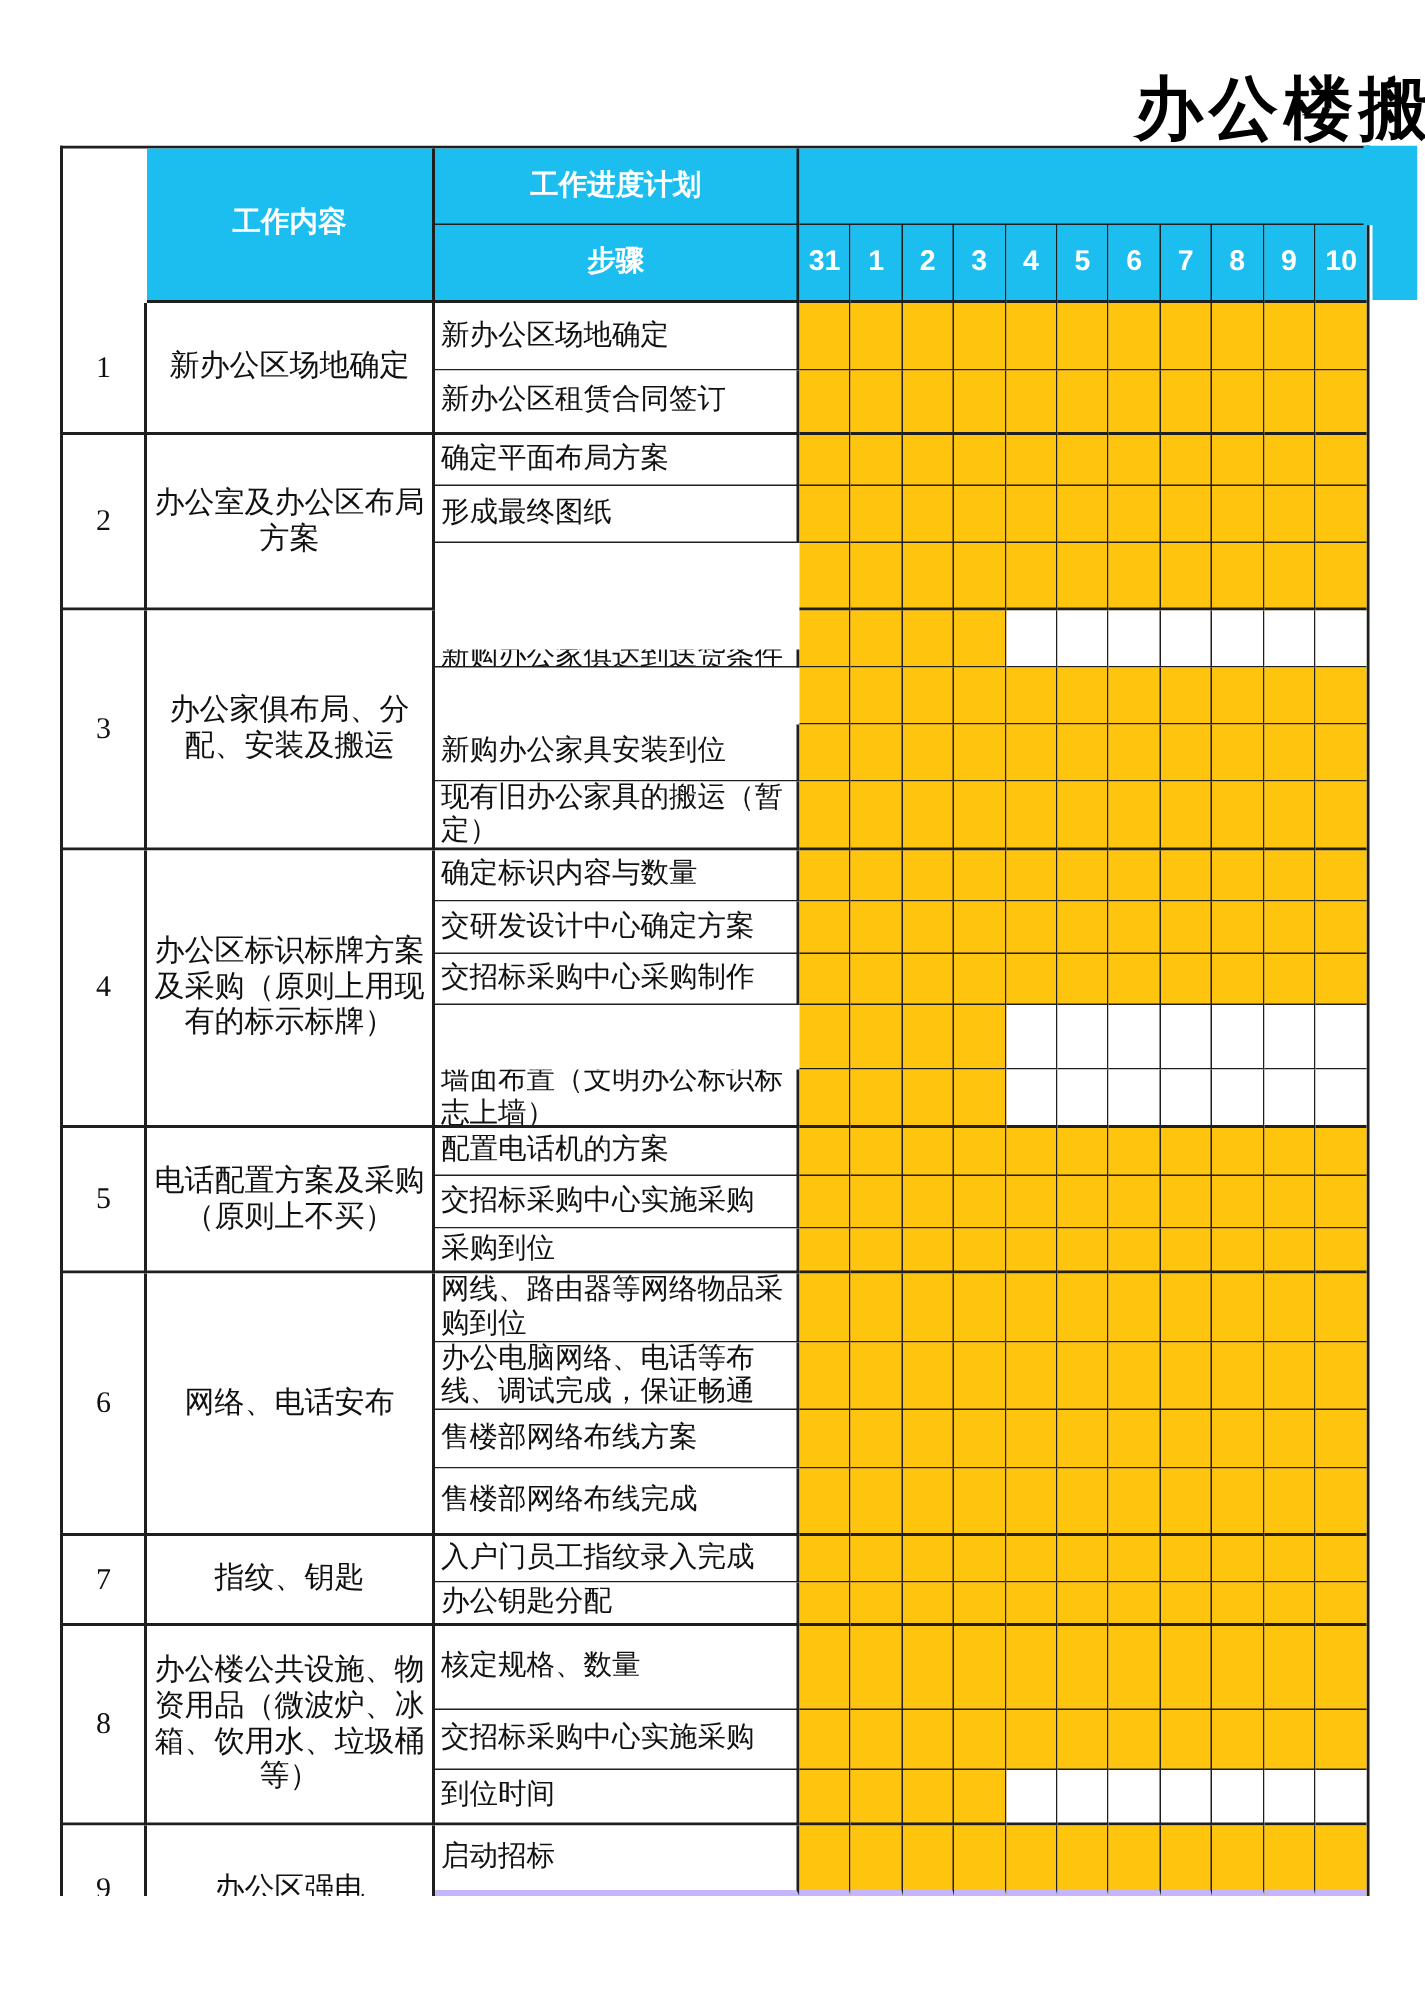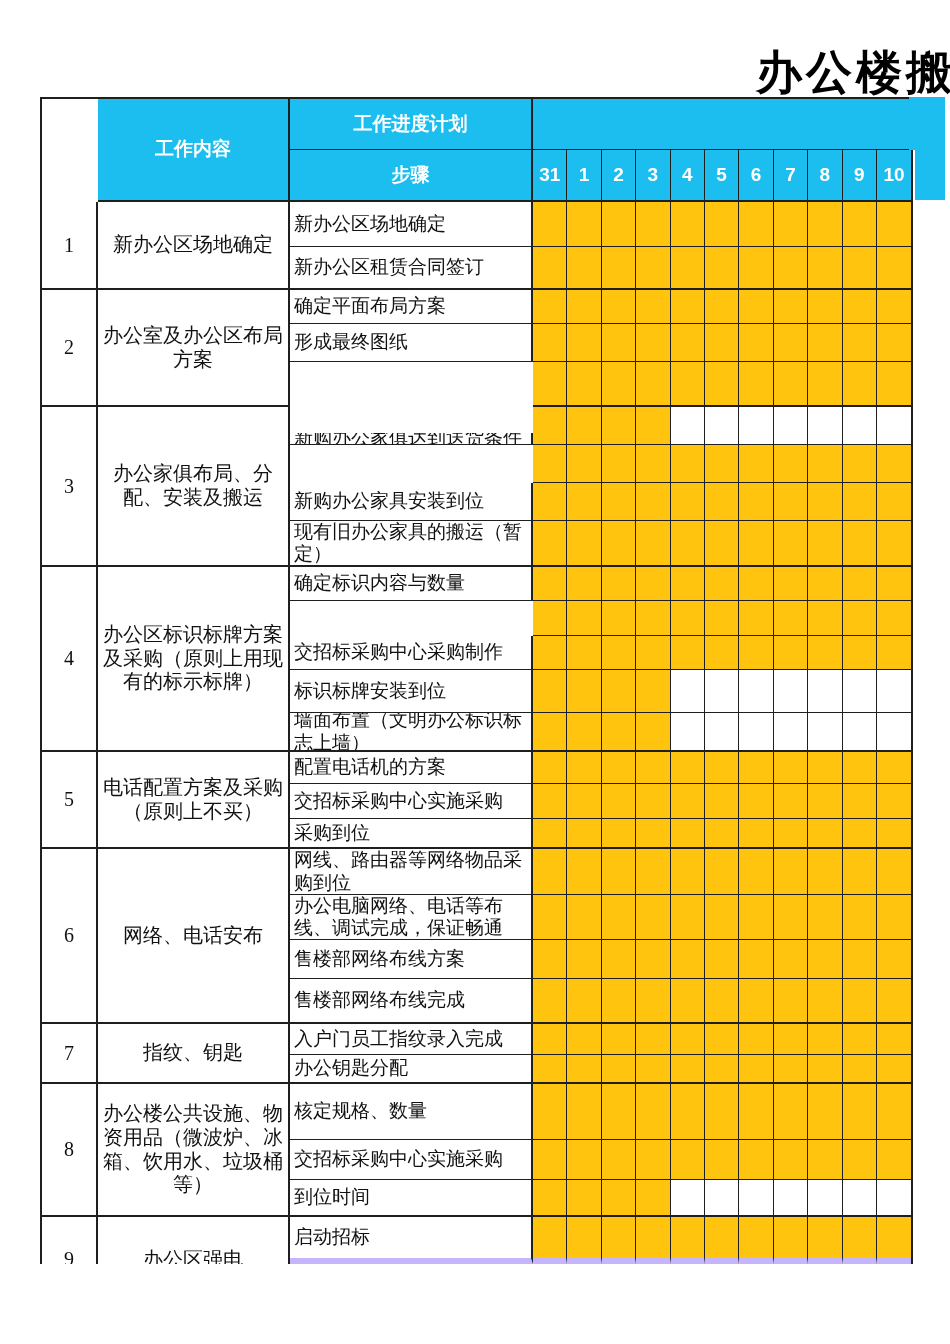--- a/index.html
+++ b/index.html
@@ -22,21 +22,21 @@
   .bb2{border-bottom-width:2px;}
   .br0{border-right:none;}
   .hc{background:var(--cyan);color:#fff;font-weight:bold;font-size:19px;text-align:center;
       line-height:1.2;font-family:"Liberation Sans","DejaVu Sans",sans-serif;}
   .num{font-family:"Liberation Serif","DejaVu Serif",serif;font-size:20px;color:#111;}
   .content{font-family:"Liberation Serif","DejaVu Serif",serif;font-size:20px;color:#111;
            text-align:center;line-height:1.18;padding:0 3px;}
   .step{font-family:"Liberation Serif","DejaVu Serif",serif;font-size:19px;color:#111;
         justify-content:flex-start;text-align:left;line-height:1.16;padding:1px 2px 1px 4px;}
   .gantt-on{background:var(--orange);}
-  .cutb{border-bottom:6px solid #c4b5fd;}
+  .cutb{border-bottom:4px solid #c4b5fd;}
 </style>
 </head>
 <body>
 
 <div class="page">
   <div class="title">办公楼搬</div>
   <div class="table-wrap">
     <div class="grid" id="grid" style="grid-template-columns: 56px 192px 243px repeat(11, 34.4px); grid-template-rows: 51px 52px 45px 43px 34px 38px 45px 38px 38px 38px 46px 34px 35px 34px 43px 39px 32px 35px 30px 46px 45px 39px 45px 31px 29px 56px 40px 37px 47px 40px;">
         <div class="c hc br2 bb2" style="grid-area: 1 / 2 / span 2;">工作内容</div>
         <div class="c hc br2" style="grid-area: 1 / 3;">工作进度计划</div>
@@ -172,20 +172,21 @@
         <div class="c g gantt-on " style="grid-area: 12 / 5;"></div>
         <div class="c g gantt-on " style="grid-area: 12 / 6;"></div>
         <div class="c g gantt-on " style="grid-area: 12 / 7;"></div>
         <div class="c g gantt-on " style="grid-area: 12 / 8;"></div>
         <div class="c g gantt-on " style="grid-area: 12 / 9;"></div>
         <div class="c g gantt-on " style="grid-area: 12 / 10;"></div>
         <div class="c g gantt-on " style="grid-area: 12 / 11;"></div>
         <div class="c g gantt-on " style="grid-area: 12 / 12;"></div>
         <div class="c g gantt-on " style="grid-area: 12 / 13;"></div>
         <div class="c g gantt-on br0 " style="grid-area: 12 / 14;"></div>
+        <div class="c step br2 " style="grid-area: 13 / 3;">交研发设计中心确定方案</div>
         <div class="c g gantt-on " style="grid-area: 13 / 4;"></div>
         <div class="c g gantt-on " style="grid-area: 13 / 5;"></div>
         <div class="c g gantt-on " style="grid-area: 13 / 6;"></div>
         <div class="c g gantt-on " style="grid-area: 13 / 7;"></div>
         <div class="c g gantt-on " style="grid-area: 13 / 8;"></div>
         <div class="c g gantt-on " style="grid-area: 13 / 9;"></div>
         <div class="c g gantt-on " style="grid-area: 13 / 10;"></div>
         <div class="c g gantt-on " style="grid-area: 13 / 11;"></div>
         <div class="c g gantt-on " style="grid-area: 13 / 12;"></div>
         <div class="c g gantt-on " style="grid-area: 13 / 13;"></div>
@@ -195,21 +196,20 @@
         <div class="c g gantt-on " style="grid-area: 14 / 5;"></div>
         <div class="c g gantt-on " style="grid-area: 14 / 6;"></div>
         <div class="c g gantt-on " style="grid-area: 14 / 7;"></div>
         <div class="c g gantt-on " style="grid-area: 14 / 8;"></div>
         <div class="c g gantt-on " style="grid-area: 14 / 9;"></div>
         <div class="c g gantt-on " style="grid-area: 14 / 10;"></div>
         <div class="c g gantt-on " style="grid-area: 14 / 11;"></div>
         <div class="c g gantt-on " style="grid-area: 14 / 12;"></div>
         <div class="c g gantt-on " style="grid-area: 14 / 13;"></div>
         <div class="c g gantt-on br0 " style="grid-area: 14 / 14;"></div>
-        <div class="c step br2 " style="grid-area: 15 / 3;">标识标牌安装到位</div>
         <div class="c g gantt-on " style="grid-area: 15 / 4;"></div>
         <div class="c g gantt-on " style="grid-area: 15 / 5;"></div>
         <div class="c g gantt-on " style="grid-area: 15 / 6;"></div>
         <div class="c g gantt-on " style="grid-area: 15 / 7;"></div>
         <div class="c g " style="grid-area: 15 / 8;"></div>
         <div class="c g " style="grid-area: 15 / 9;"></div>
         <div class="c g " style="grid-area: 15 / 10;"></div>
         <div class="c g " style="grid-area: 15 / 11;"></div>
         <div class="c g " style="grid-area: 15 / 12;"></div>
         <div class="c g " style="grid-area: 15 / 13;"></div>

